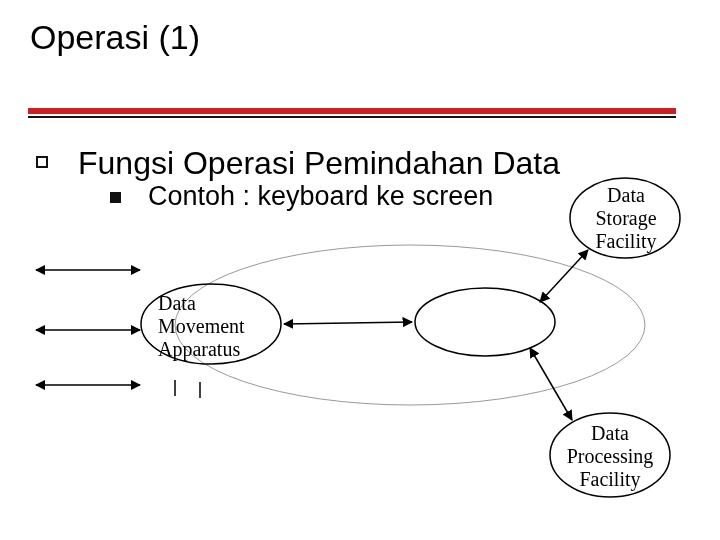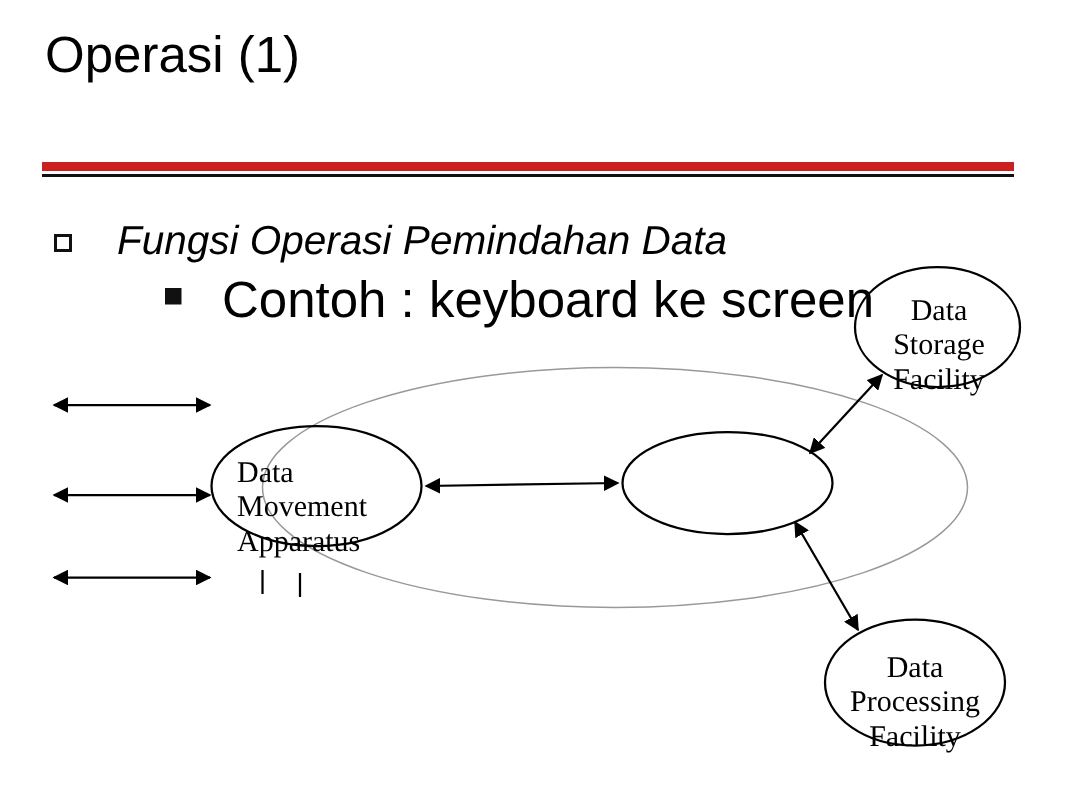--- a/index.html
+++ b/index.html
@@ -55,45 +55,43 @@
     top: 156px;
     width: 12px;
     height: 12px;
     border: 2px solid #111;
     box-sizing: border-box;
   }
   .bullet1-text {
     position: absolute;
     left: 78px;
     top: 145px;
-    font-size: 27px;
-    font-style: italic;
+    font-size: 32px;
   }
   .bullet2-marker {
     position: absolute;
     left: 110px;
     top: 192px;
     width: 11px;
     height: 11px;
     background: #111;
   }
   .bullet2-text {
     position: absolute;
     left: 148px;
     top: 181px;
-    font-size: 34px;
+    font-size: 27px;
   }
   .node {
     position: absolute;
     text-align: center;
     font-family: "Times New Roman", Times, serif;
     font-size: 20px;
     line-height: 1.15;
     white-space: pre;
-    margin-top: 12px;
   }
   .svg-layer {
     position: absolute;
     left: 0;
     top: 0;
   }
 </style>
 </head>
 <body>
 

